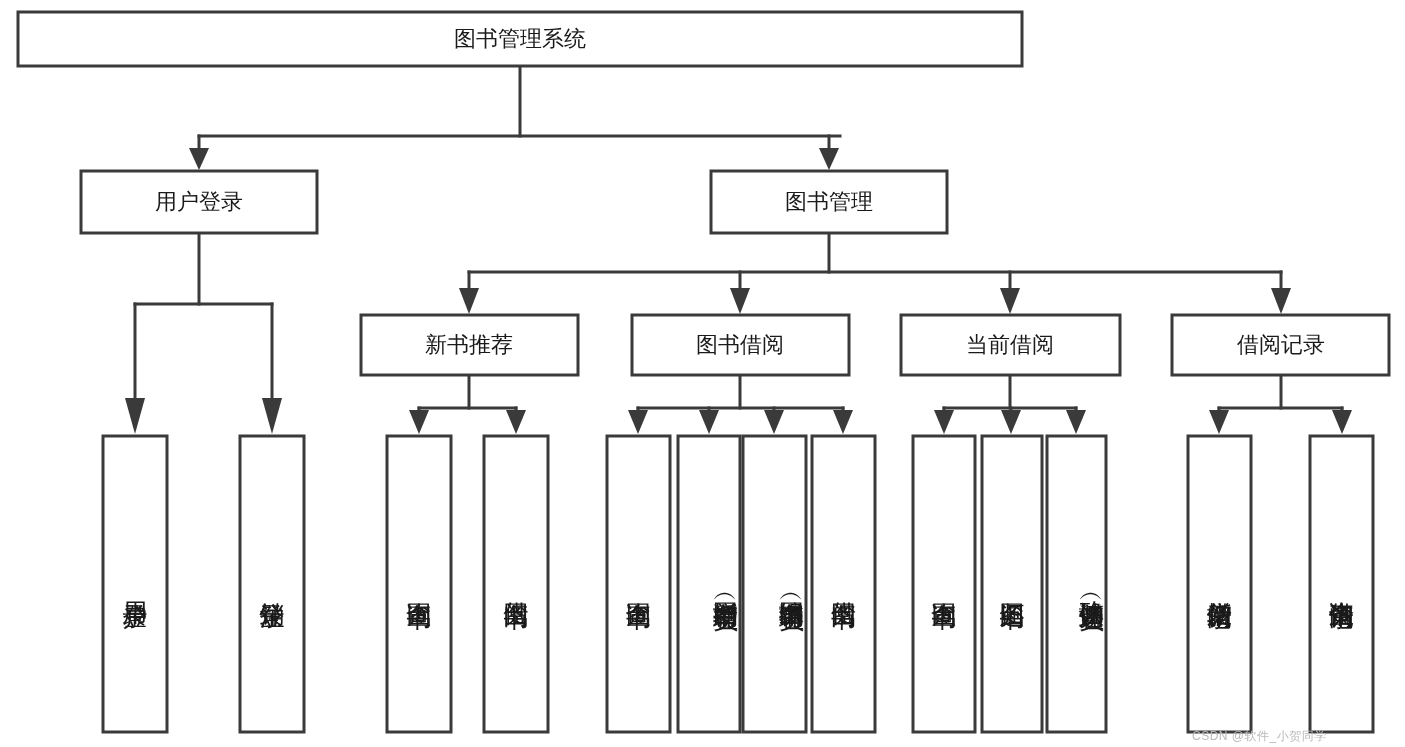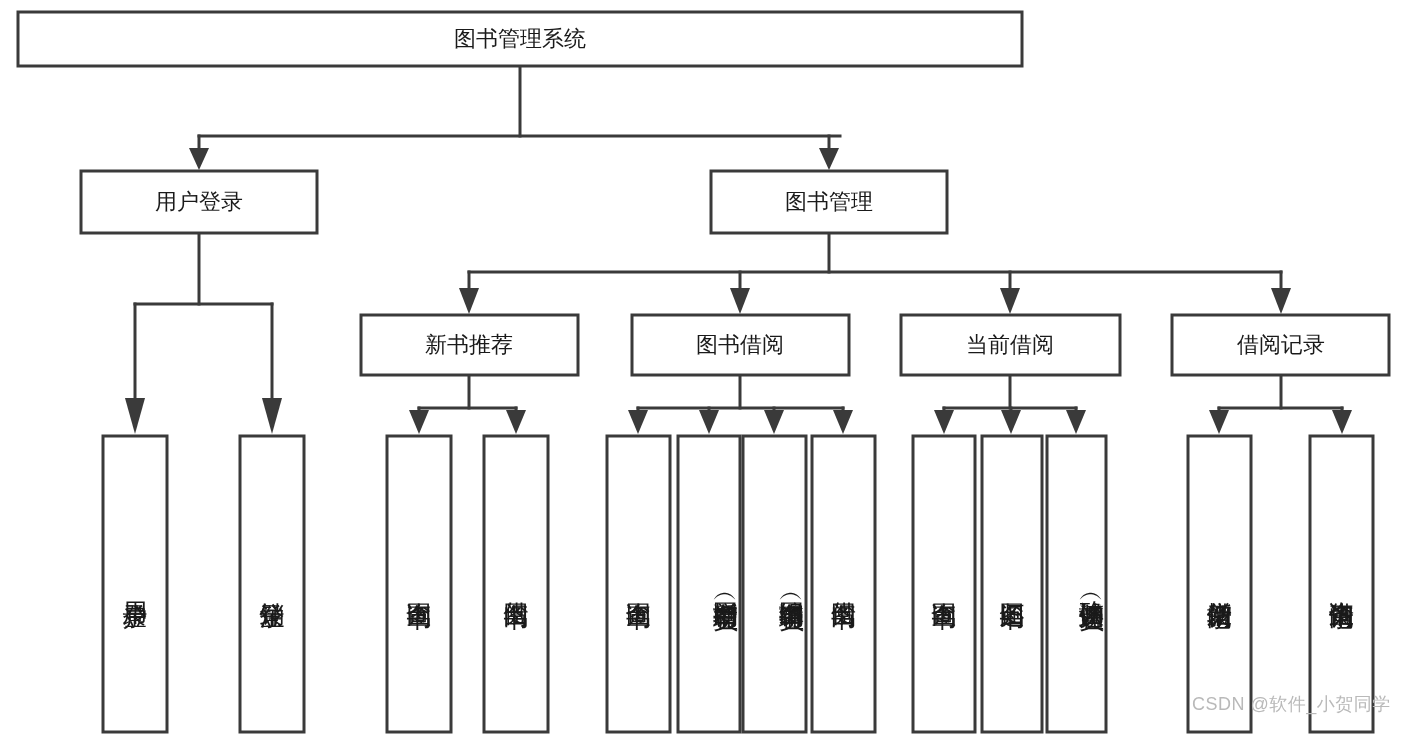--- a/index.html
+++ b/index.html
@@ -60,23 +60,23 @@
     display: flex;
     align-items: center;
     justify-content: center;
     letter-spacing: 1px;
     white-space: nowrap;
     pointer-events: none;
   }
   .watermark {
     position: absolute;
     left: 1192px;
-    top: 692px;
-    font-family: "Liberation Sans", "DejaVu Sans", sans-serif;
-    font-size: 18px;
+    top: 728px;
+    font-family: "Liberation Sans", "DejaVu Sans", sans-serif;
+    font-size: 12px;
     color: #b9b9b9;
     white-space: nowrap;
     letter-spacing: 0.5px;
   }
 </style>
 </head>
 <body>
 
 <div id="diagram-root">
 

